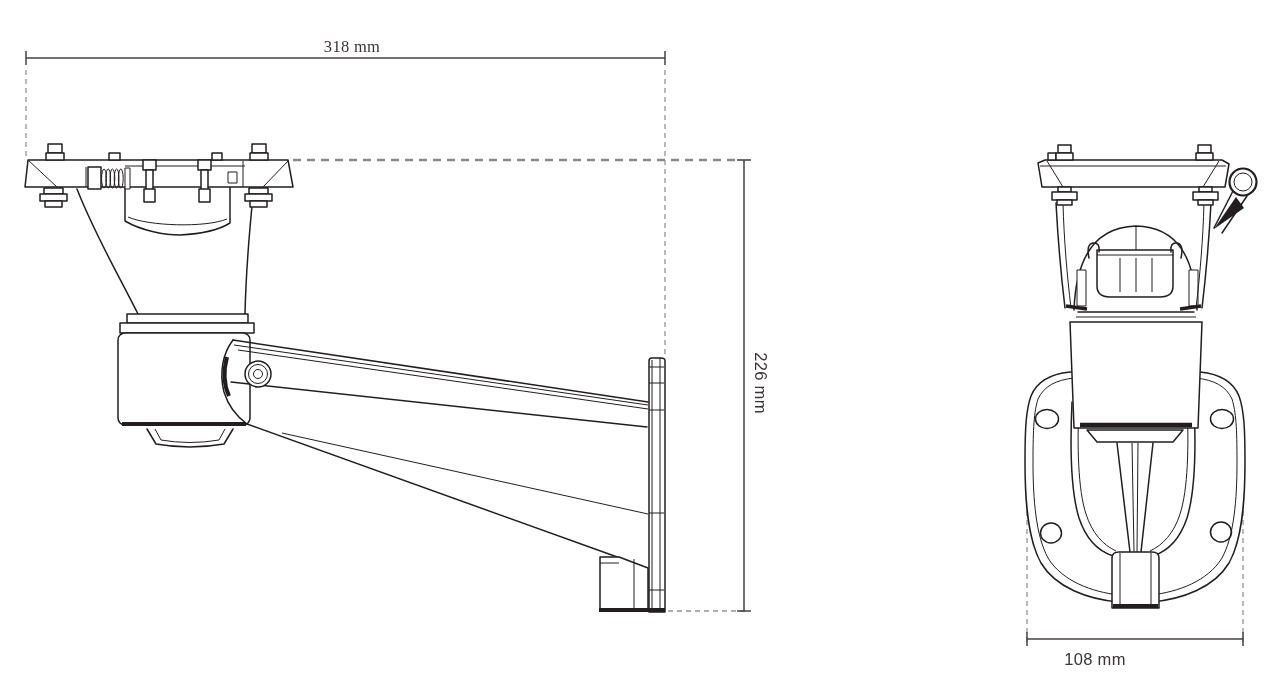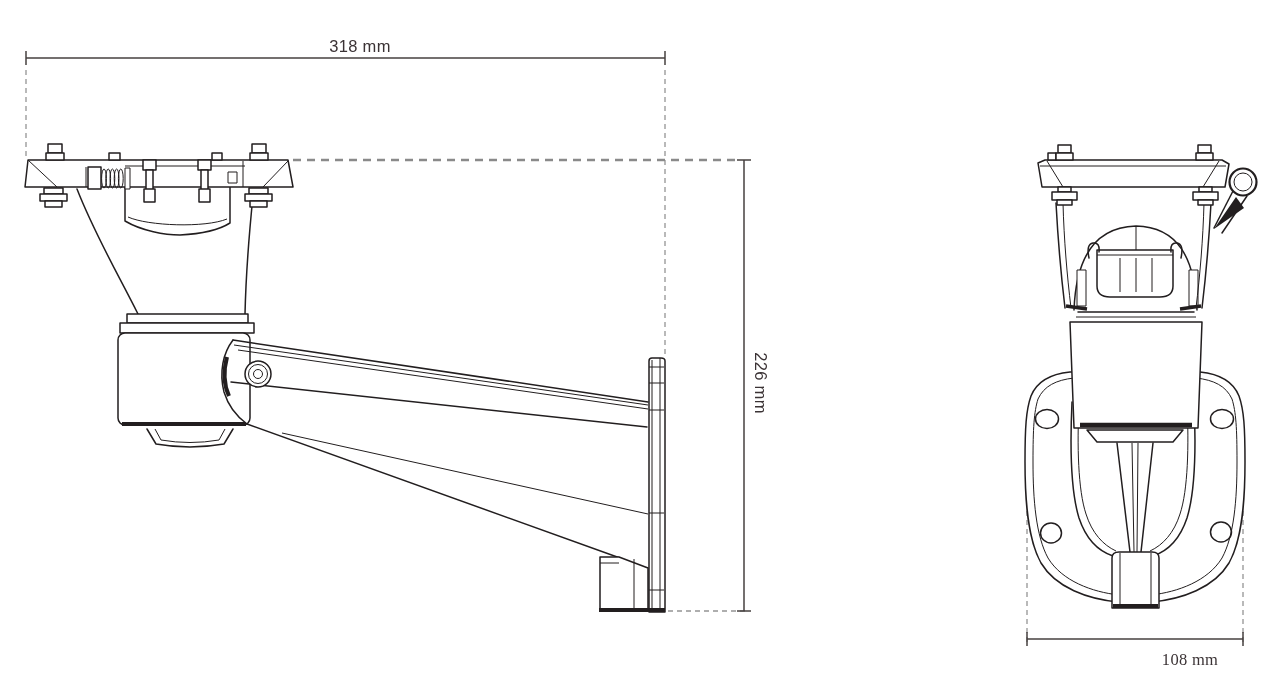--- a/index.html
+++ b/index.html
@@ -246,19 +246,19 @@
     <path class="dim" d="M737,160 H751"></path>
     <path class="dim" d="M737,611 H751"></path>
   </g>
   <g>
     <path class="dim" d="M1027,639 H1243"></path>
     <path class="dim" d="M1027,632 V646"></path>
     <path class="dim" d="M1243,632 V646"></path>
   </g>
 </svg>
 
-<div id="lbl-318" class="dim-label" style="left:298px;top:37px;width:124px;">318 mm</div>
+<div id="lbl-318" class="dim-label" style="left:290px;top:37px;width:124px;font-family:Liberation Serif, serif;">318 mm</div>
 
 <div id="lbl-226" class="dim-label" style="left:692px;top:373px;width:136px;height:20px;">226 mm</div>
 
-<div id="lbl-108" class="dim-label" style="left:1127px;top:650px;width:126px;font-family:Liberation Serif, serif;">108 mm</div>
+<div id="lbl-108" class="dim-label" style="left:1032px;top:650px;width:126px;">108 mm</div>
 
 </div>
 
 </body></html>

